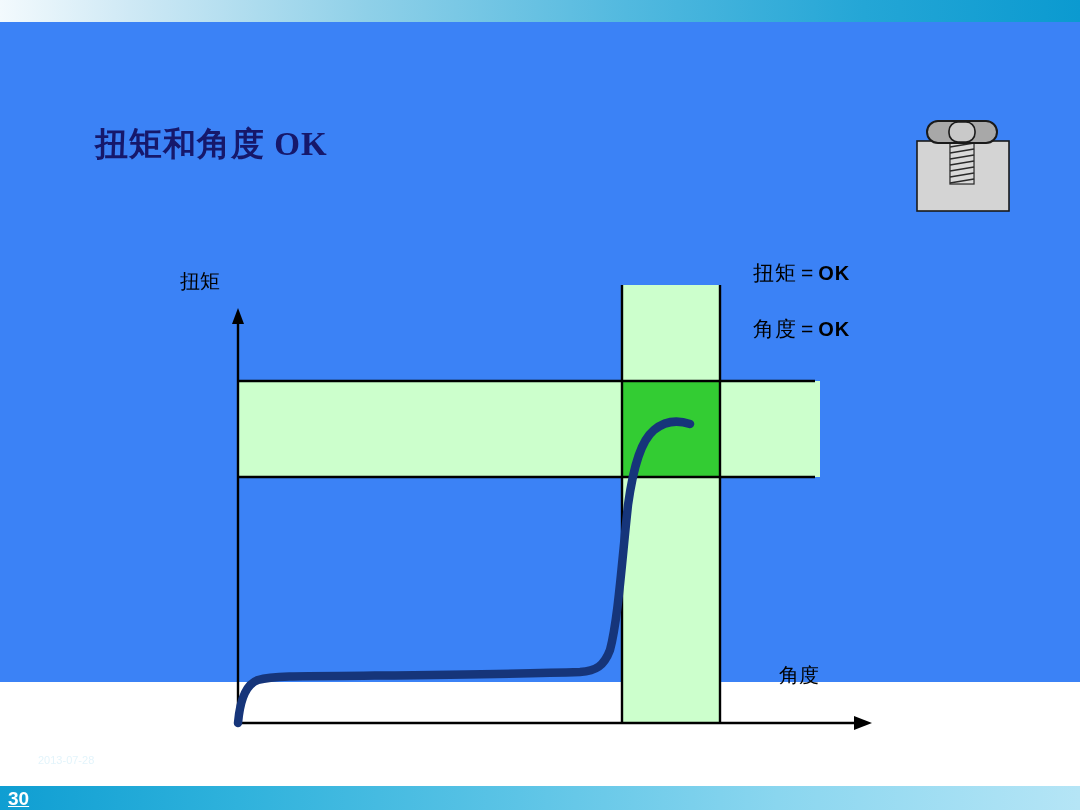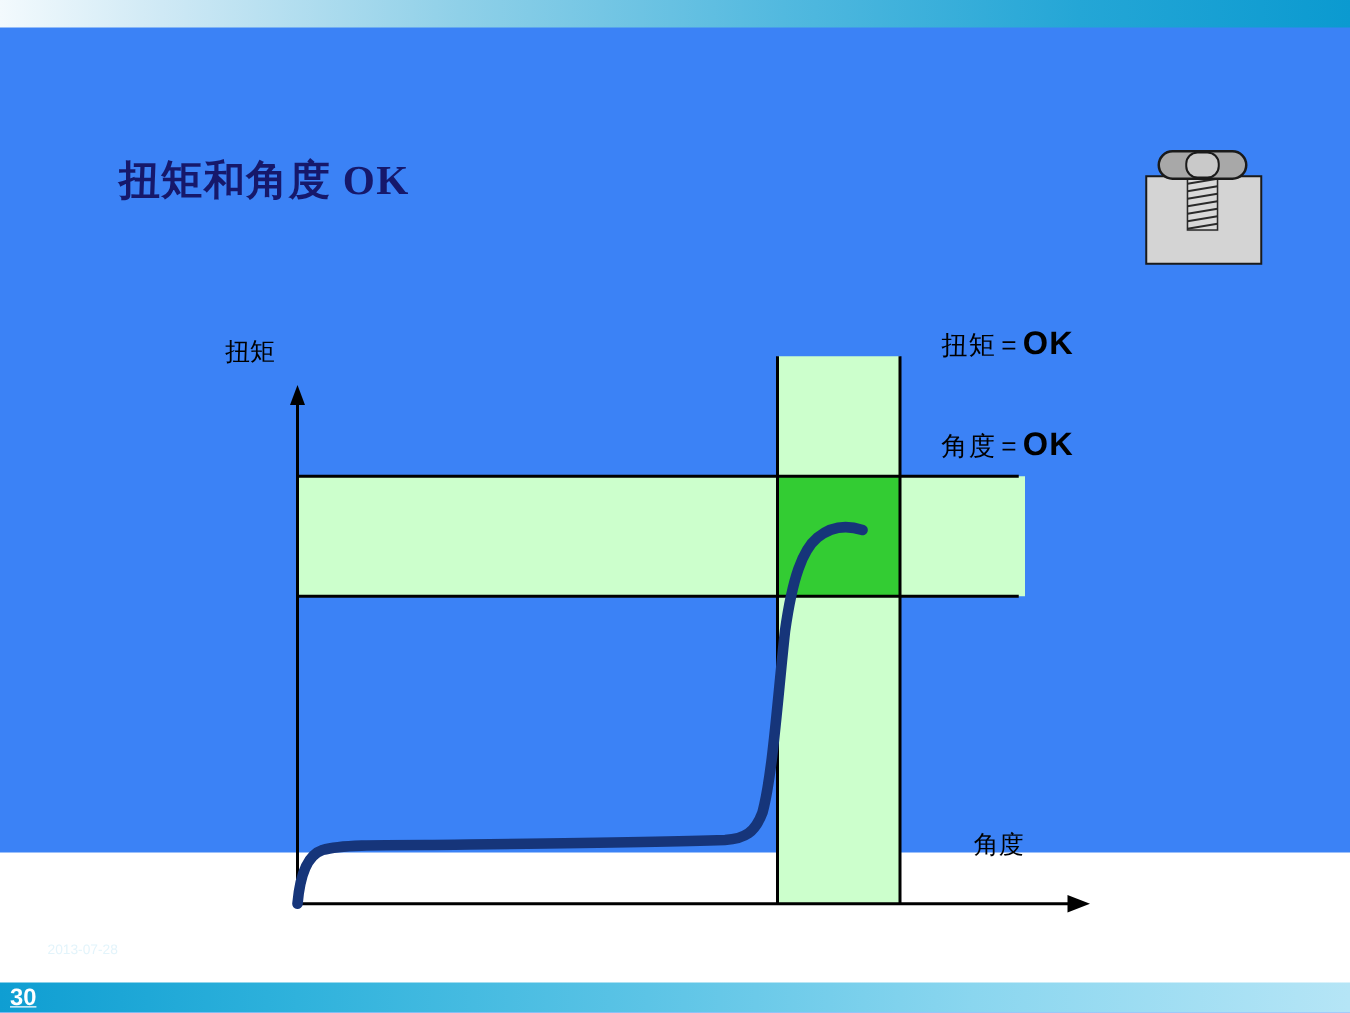--- a/index.html
+++ b/index.html
@@ -93,24 +93,24 @@
     color: #000000;
     white-space: nowrap;
     letter-spacing: 1px;
   }
   .ann .eq {
     font-weight: normal;
     padding: 0 4px;
   }
   .ann .ok {
     font-weight: bold;
-    font-size: 26px;
+    font-size: 20px;
   }
   .ann-torque { left: 753px; top: 259px; }
-  .ann-angle  { left: 753px; top: 340px; }
+  .ann-angle  { left: 753px; top: 315px; }
   
   .axis-label {
     position: absolute;
     font-size: 20px;
     color: #000000;
     white-space: nowrap;
   }
   .axis-label-y { left: 180px; top: 268px; }
   .axis-label-x { left: 779px; top: 662px; }
 </style>

